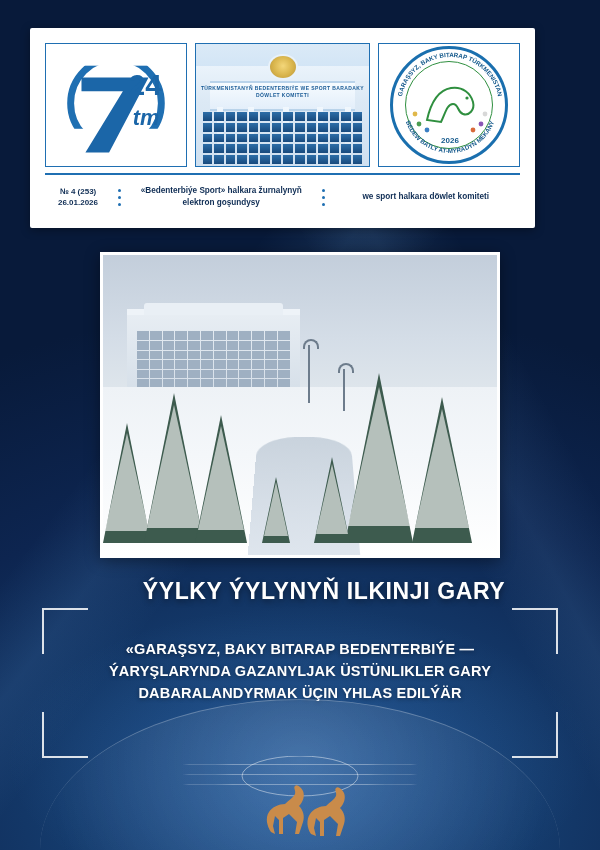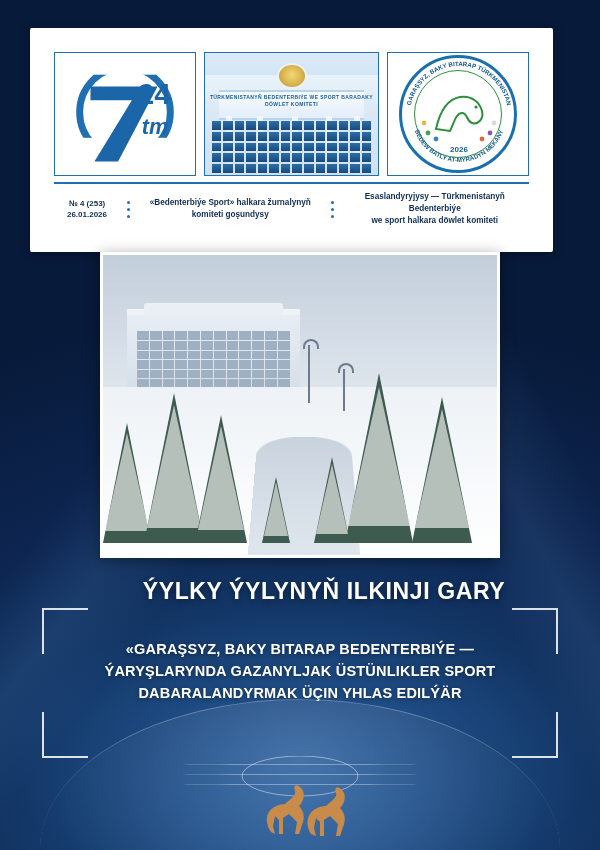--- a/index.html
+++ b/index.html
@@ -43,21 +43,21 @@
   }
   
   .masthead {
     position: absolute;
     left: 30px;
     top: 28px;
     width: 491px;
     background: #ffffff;
     border-radius: 2px;
     box-shadow: 0 2px 10px rgba(0,0,0,0.35);
-    padding: 16px;
+    padding: 7px;
   }
   .masthead-top {
     display: flex;
     gap: 8px;
     padding: 8px 8px 4px 8px;
     align-items: stretch;
   }
   .logo-box {
     width: 142px;
     height: 124px;
@@ -512,29 +512,28 @@
         <div>№ 4 (253)</div>
         <div>26.01.2026</div>
       </div>
       <div class="dots">
           <b></b>
           <b></b>
           <b></b>
         </div>
       <div class="mh-text">
         <div>«Bedenterbiýe Sport» halkara žurnalynyň</div>
-        <div>komiteti goşundysy</div>
+        <div>elektron goşundysy</div>
       </div>
       <div class="dots">
           <b></b>
           <b></b>
           <b></b>
         </div>
       <div class="mh-text">
-        <div>Esaslandyryjysy — Türkmenistanyň Bedenterbiýe</div>
         <div>we sport halkara döwlet komiteti</div>
       </div>
     </div>
   </div>
 
   <div class="hero">
     <div class="hero-sky"></div>
     <div class="hero-bldg">
       <div class="hero-bldg-win">
         <i></i>
@@ -638,21 +637,21 @@
 
   <div class="headline">ÝYLKY ÝYLYNYŇ ILKINJI GARY</div>
 
   <div class="corner tl"></div>
   <div class="corner tr"></div>
   <div class="corner bl"></div>
   <div class="corner br"></div>
 
   <div class="subhead">
     <div>«GARAŞSYZ, BAKY BITARAP BEDENTERBIÝE —</div>
-    <div>ÝARYŞLARYNDA GAZANYLJAK ÜSTÜNLIKLER SPORT</div>
+    <div>ÝARYŞLARYNDA GAZANYLJAK ÜSTÜNLIKLER GARY</div>
     <div>DABARALANDYRMAK ÜÇIN YHLAS EDILÝÄR</div>
   </div>
 
   <div class="footer-arc"></div>
   <div class="hr-lines">
     <span style="top:0;"></span>
     <span style="top:10px;"></span>
     <span style="top:20px;"></span>
   </div>
   <div class="footer-emblem">

